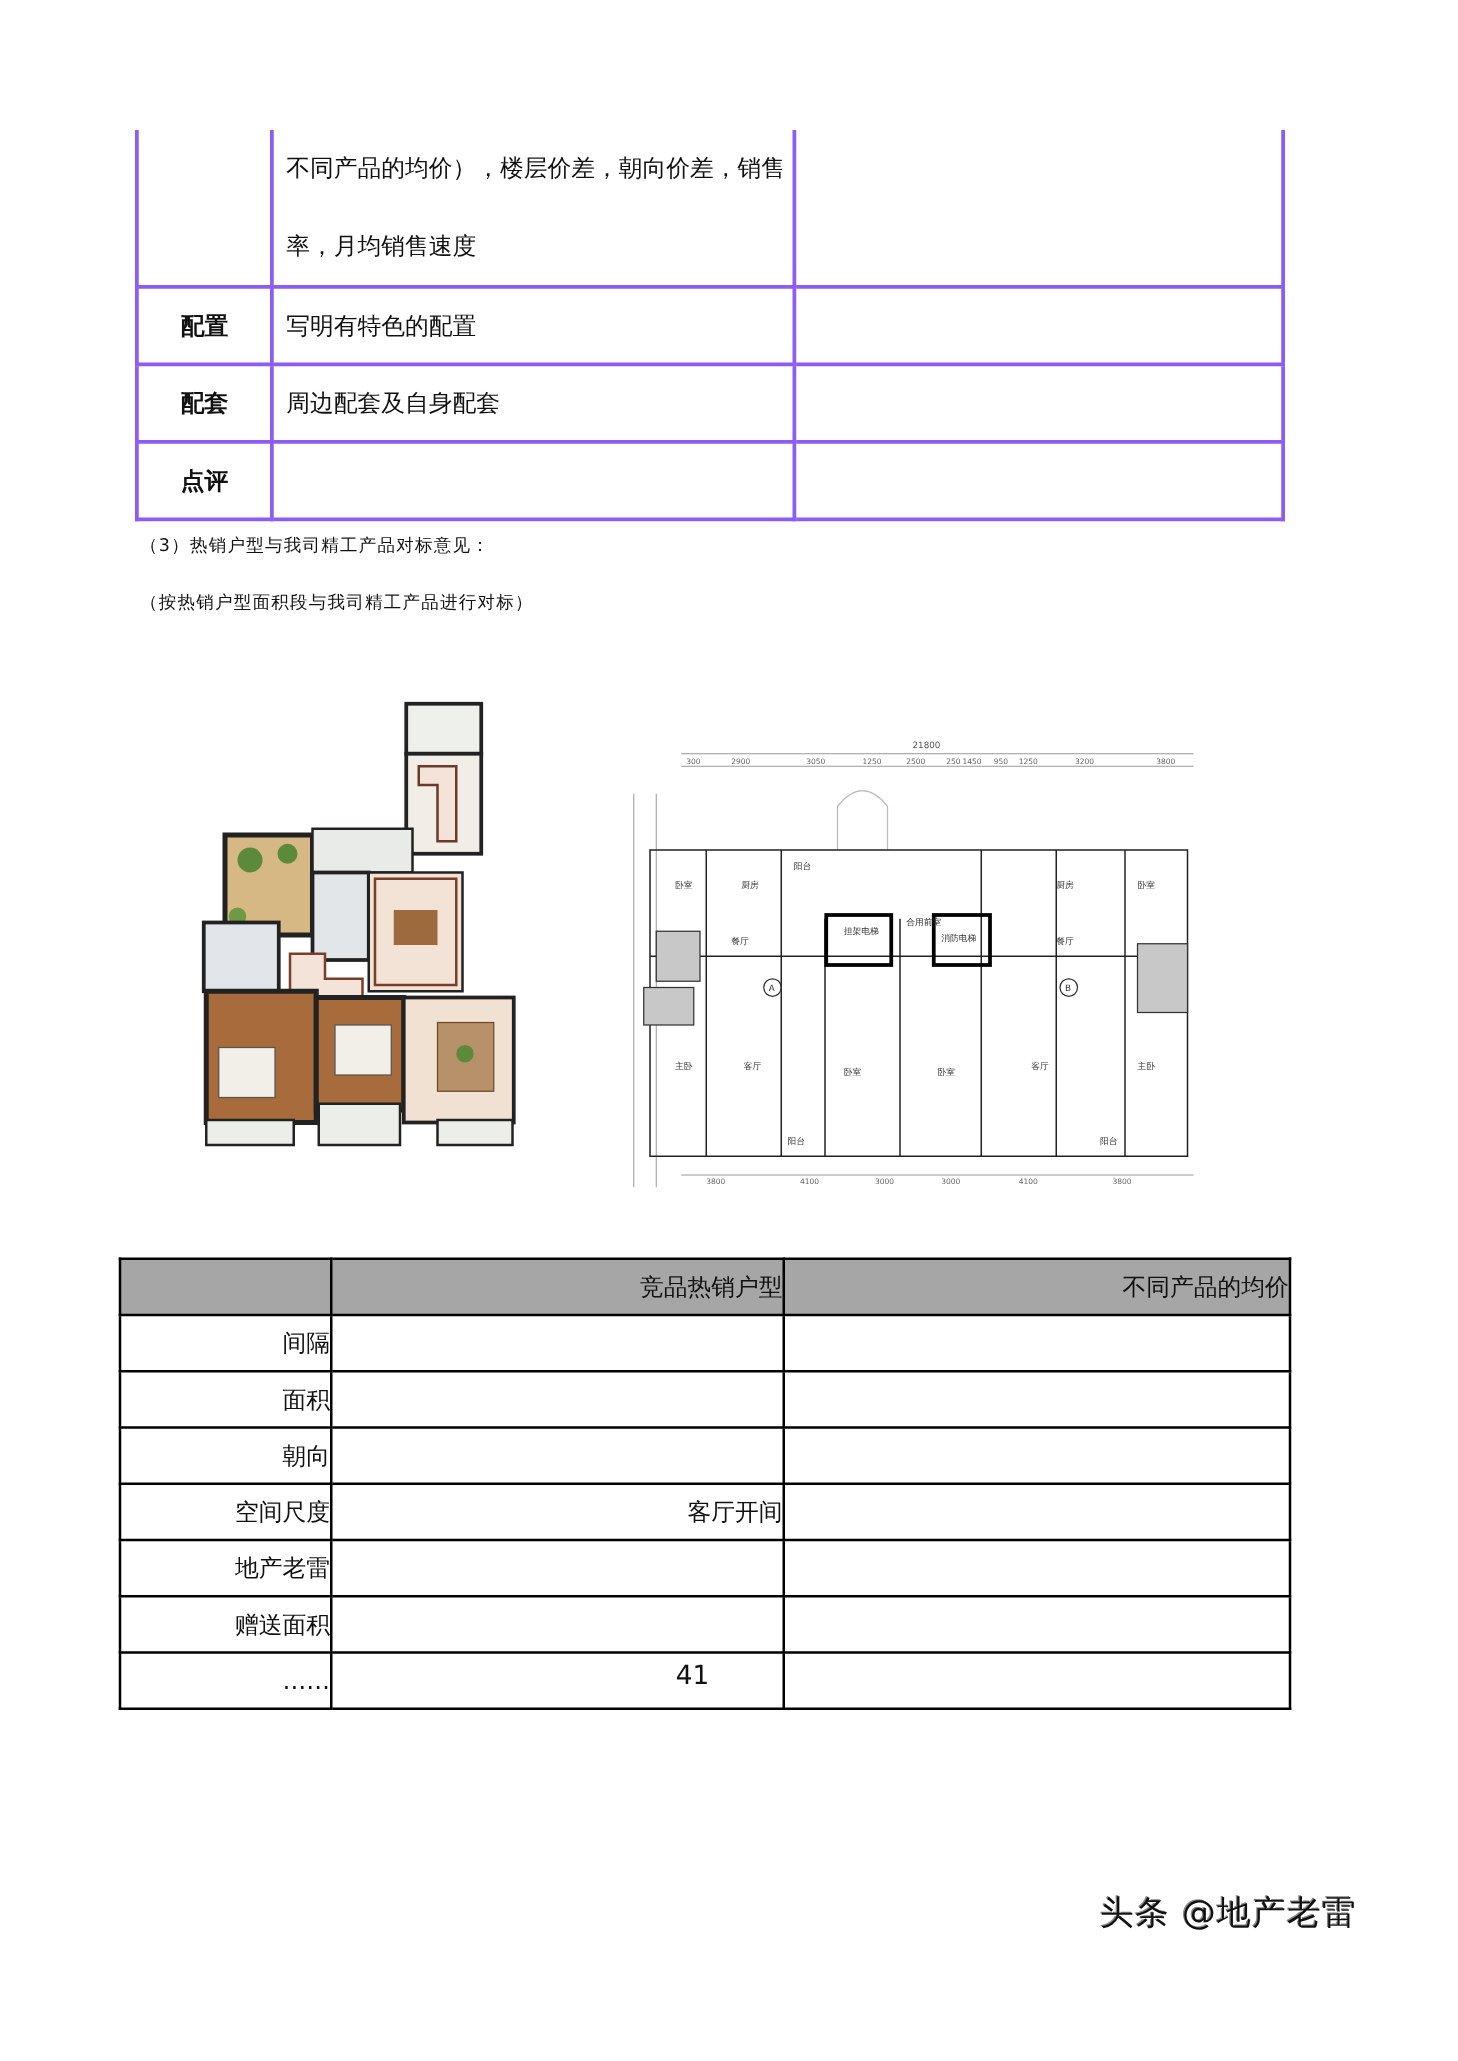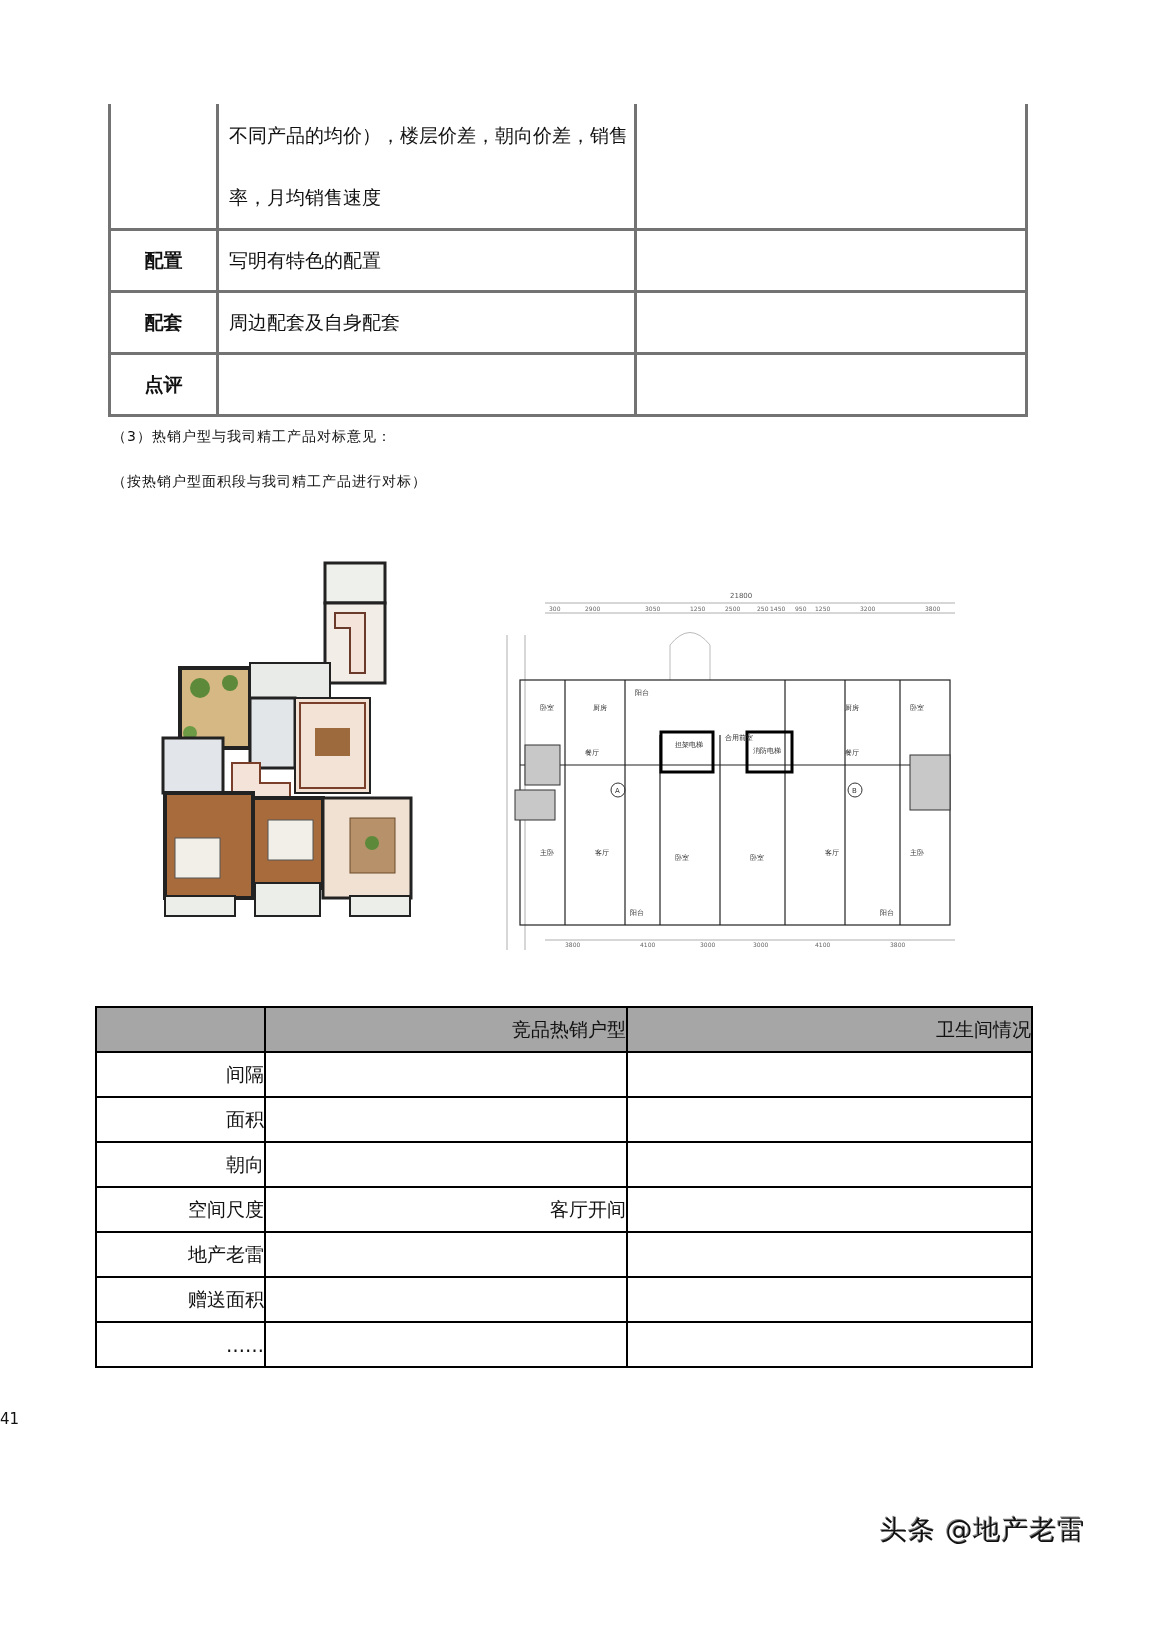--- a/index.html
+++ b/index.html
@@ -2,21 +2,21 @@
 <html><head>
 <meta charset="utf-8">
 <style>
   html, body { margin: 0; padding: 0; background: #ffffff; }
   body { width: 1166px; height: 1649px; position: relative; overflow: hidden;
          font-family: "DejaVu Sans", "Liberation Sans", sans-serif; color: #111; }
 
   
   .top-table { position: absolute; left: 108px; top: 104px; width: 917px;
                border-collapse: collapse; table-layout: fixed; }
-  .top-table td { border: 3px solid #737373; padding: 0; vertical-align: middle; font-size: 19px; }
+  .top-table td { border: 3px solid #8b5cf6; padding: 0; vertical-align: middle; font-size: 19px; }
   .top-table tr:first-child td { border-top: none; }
   .top-table col.c1 { width: 108px; }
   .top-table col.c2 { width: 418px; }
   .top-table col.c3 { width: 391px; }
   .top-table .lbl { text-align: center; font-weight: bold; }
   .top-table .txt { padding-left: 10px; }
   .top-table .multi { line-height: 62px; padding-left: 10px; }
   .row-a { height: 122px; }
   .row-b { height: 62px; }
 
@@ -33,21 +33,21 @@
   
   .cmp-table { position: absolute; left: 95px; top: 1006px; width: 936px;
                border-collapse: collapse; table-layout: fixed; }
   .cmp-table td, .cmp-table th { border: 2px solid #000; text-align: right;
                font-size: 19px; font-weight: normal; height: 43px; padding: 0; }
   .cmp-table th { background: #a6a6a6; }
   .cmp-table col.k { width: 169px; }
   .cmp-table col.a { width: 362px; }
   .cmp-table col.b { width: 405px; }
 
-  .page-num { position: absolute; top: 1410px; left: 0; width: 1108px; font-size: 15px; }
+  .page-num { position: absolute; top: 1328px; left: 0; width: 1108px; text-align: center; font-size: 21px; }
 
   .watermark { position: absolute; left: 880px; top: 1512px; font-size: 27px; color: #111;
                text-shadow: 1px 1px 0 #fff, -1px -1px 0 #888; letter-spacing: 1px; }
 </style>
 </head>
 <body>
 
 <table class="top-table">
   <colgroup>
       <col class="c1">
@@ -203,21 +203,21 @@
 <table class="cmp-table">
   <colgroup>
       <col class="k">
       <col class="a">
       <col class="b">
     </colgroup>
   <tbody>
       <tr>
     <th></th>
     <th>竞品热销户型</th>
-    <th>卫生间情况</th>
+    <th>不同产品的均价</th>
   </tr>
   <tr>
     <td>间隔</td>
     <td></td>
     <td></td>
   </tr>
   <tr>
     <td>面积</td>
     <td></td>
     <td></td>

